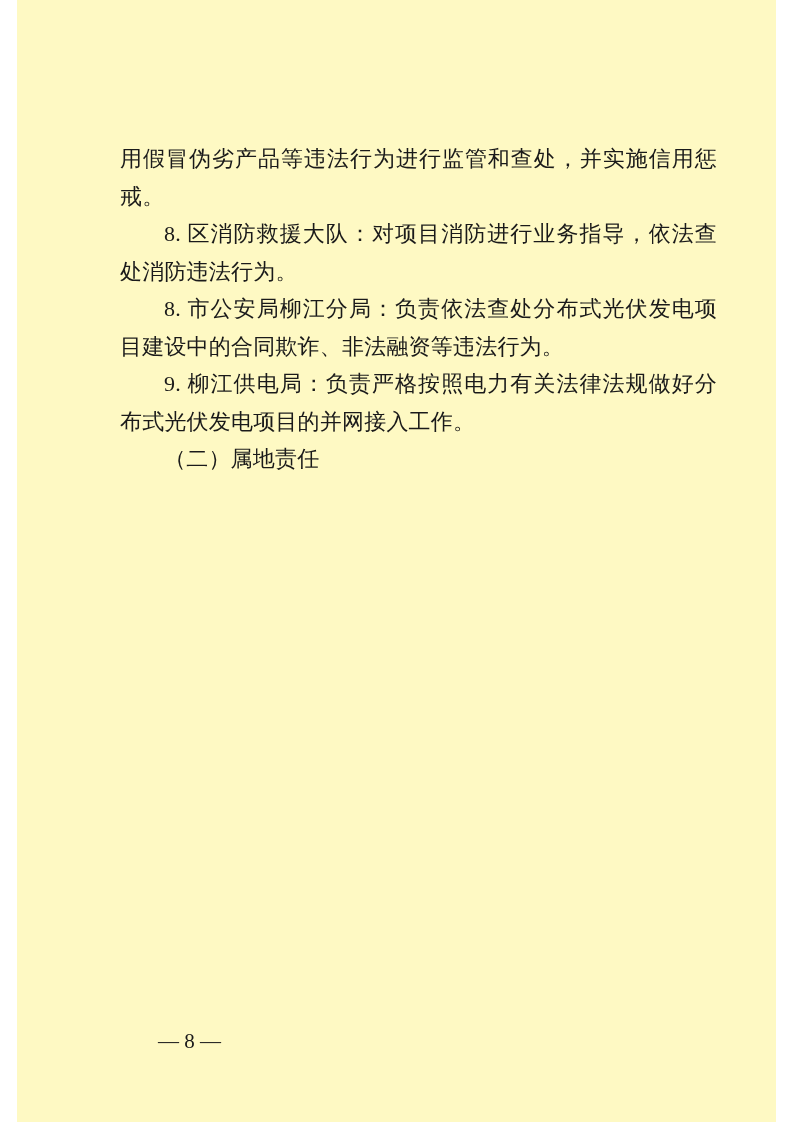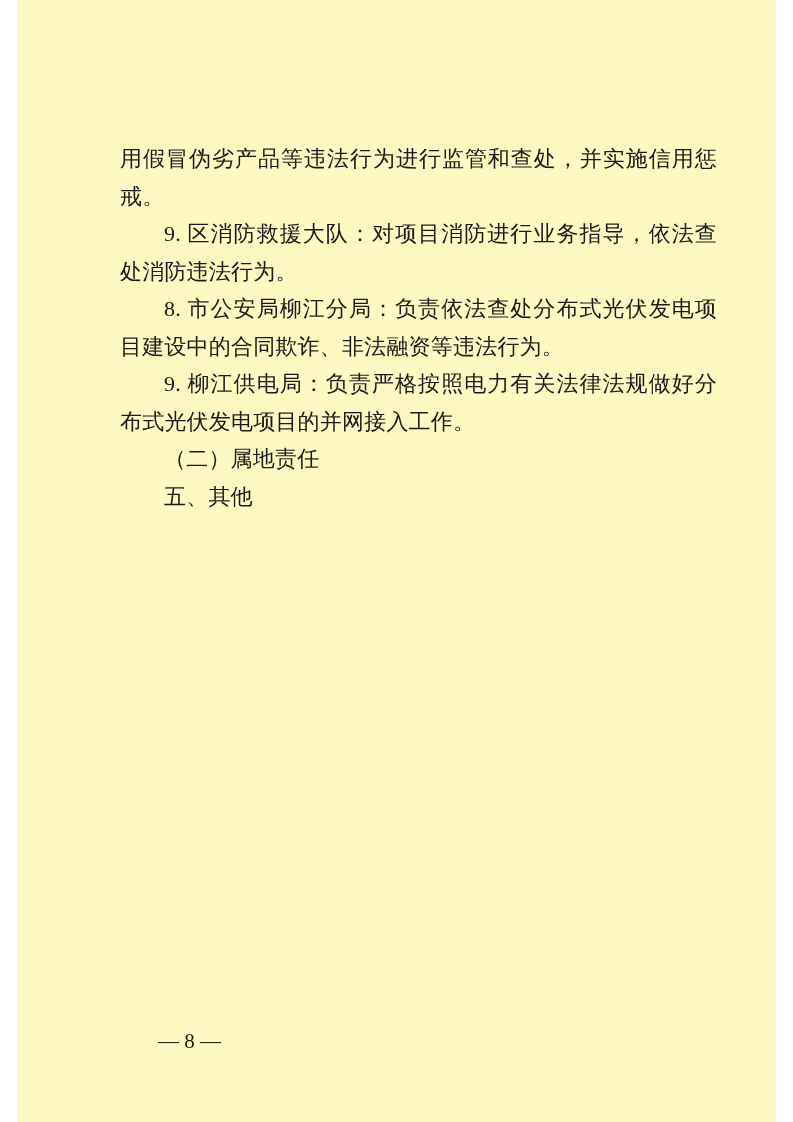--- a/index.html
+++ b/index.html
@@ -49,20 +49,19 @@
     line-height: 24px;
     font-family: "Liberation Serif", "DejaVu Serif", serif;
   }
 </style>
 </head>
 <body>
 
 <div class="page">
   <div class="content">
       <p class="body">用假冒伪劣产品等违法行为进行监管和查处，并实施信用惩戒。</p>
-      <p class="body indent">9. 区消防救援大队：对项目消防进行业务指导，依法查处消防违法行为。</p>
+      <p class="body indent">8. 区消防救援大队：对项目消防进行业务指导，依法查处消防违法行为。</p>
       <p class="body indent">8. 市公安局柳江分局：负责依法查处分布式光伏发电项目建设中的合同欺诈、非法融资等违法行为。</p>
       <p class="body indent">9. 柳江供电局：负责严格按照电力有关法律法规做好分布式光伏发电项目的并网接入工作。</p>
       <p class="subheading indent">（二）属地责任</p>
-      <p class="heading indent">五、其他</p>
     </div>
   <div class="footer">— 8 —</div>
 </div>
 
 </body></html>

